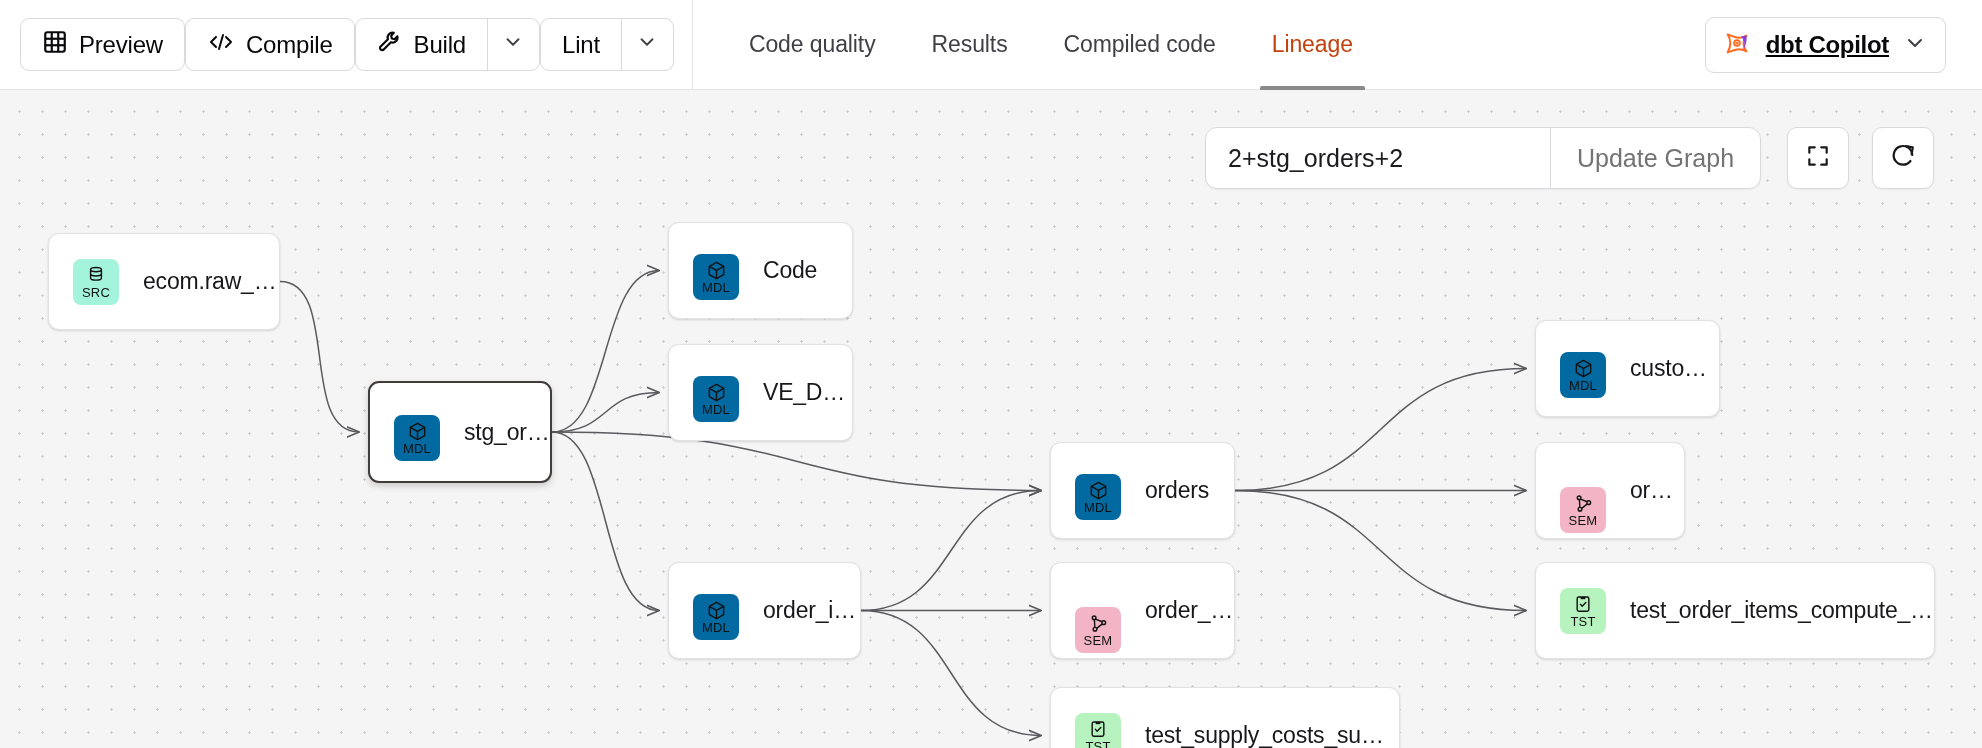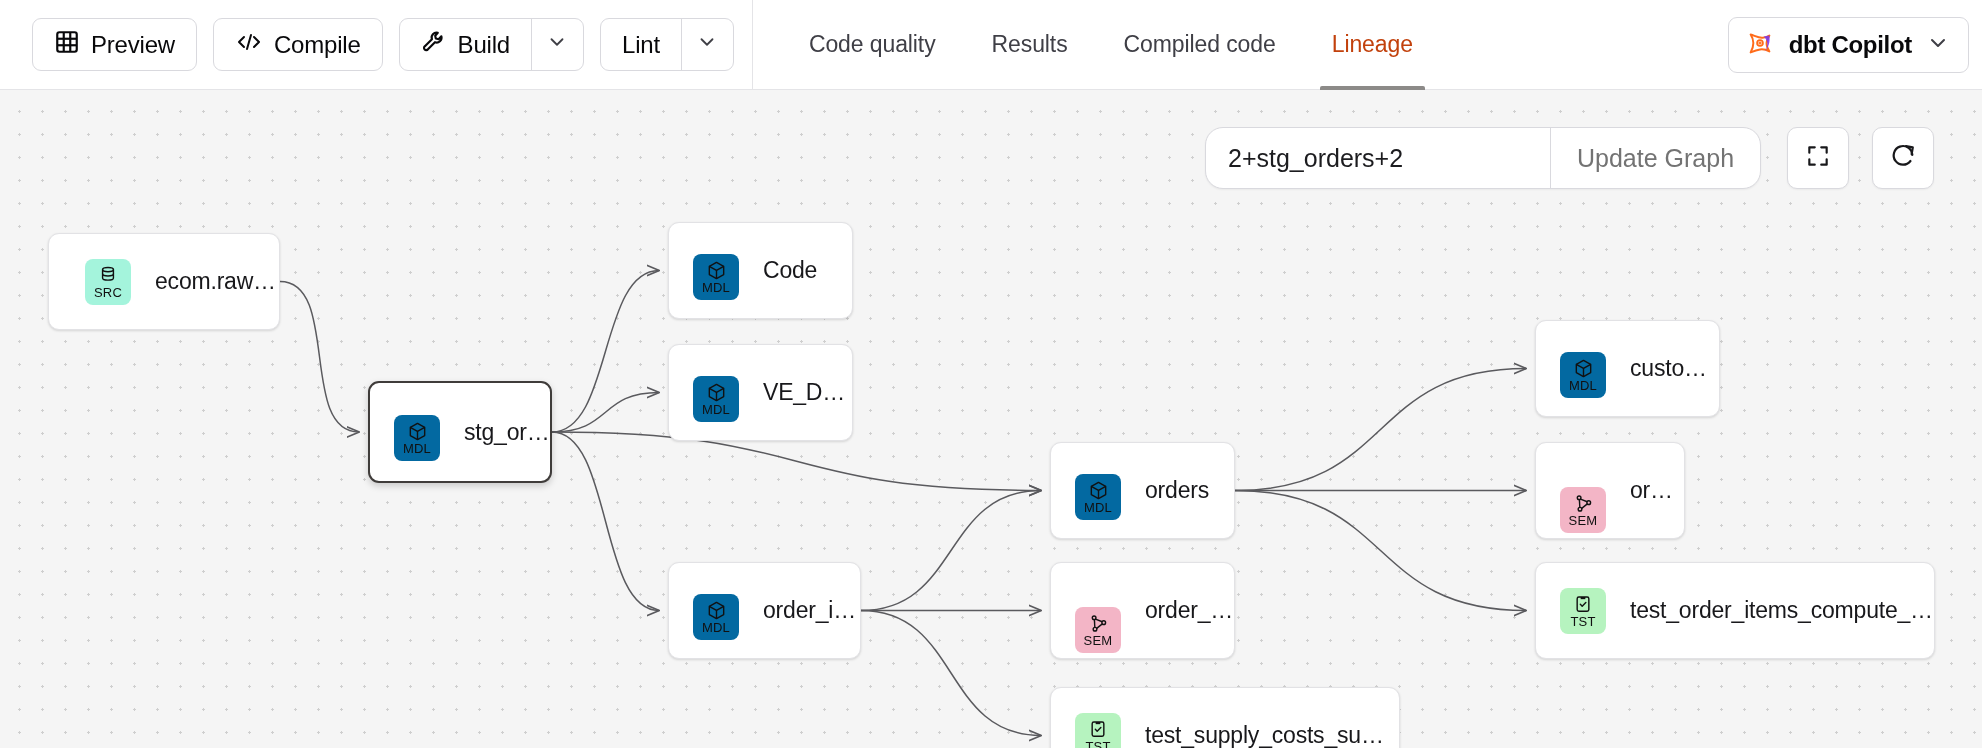--- a/index.html
+++ b/index.html
@@ -13,22 +13,22 @@
 
   
   .topbar {
     position: absolute; left: 0; top: 0;
     width: 1982px; height: 90px;
     background: #ffffff;
     border-bottom: 1px solid #e4e4e7;
     display: flex; align-items: center;
   }
   .tb-left {
-    display: flex; align-items: center; gap: 16px;
-    padding-left: 32px; height: 90px;
+    display: flex; align-items: center; 
+    padding-left: 20px; height: 90px;
   }
   .btn {
     height: 53px;
     border: 1px solid #d9d9de;
     border-radius: 9px;
     background: #fff;
     display: flex; align-items: center;
     font-size: 24px; color: #09090b;
     font-family: "Liberation Sans", sans-serif;
     cursor: pointer;
@@ -64,22 +64,22 @@
     letter-spacing: -0.1px;
   }
   .tab.active { color: #c2410c; }
   .tab.active::after {
     content: ""; position: absolute;
     left: 16px; right: 16px; bottom: 0; height: 4px;
     background: #8c8a88; border-radius: 2px 2px 0 0;
   }
 
   .tb-right {
-    margin-left: auto; padding-right: 13px;
-    display: flex; align-items: center;
+    margin-left: auto; padding-right: 36px;
+    display: flex; align-items: center; text-decoration: underline;
   }
   .copilot-btn {
     height: 56px; border: 1px solid #d9d9de; border-radius: 9px;
     background: #fff; display: flex; align-items: center; gap: 14px;
     padding: 0 18px 0 16px; cursor: pointer;
   }
   .copilot-label { font-size: 24px; font-weight: bold; color: #09090b; letter-spacing: -0.3px; }
 
   
   .canvas {
@@ -112,37 +112,37 @@
     width: 46px; height: 46px; border-radius: 8px;
     display: flex; flex-direction: column; align-items: center;
     justify-content: center; gap: 0px;
     flex: 0 0 auto;
   }
   .badge-ico { height: 21px; display:flex; align-items:center; justify-content:center; }
   .badge-txt {
     font-size: 13px; line-height: 13px; letter-spacing: 0.2px;
     color: #111; font-family: "Liberation Sans", sans-serif;
   }
-  .badge.src { background: #a4f4dc; margin-left: 12px; }
+  .badge.src { background: #a4f4dc; }
   .badge.mdl { background: #0369a1; margin-top: 12px; }
   .badge.sem { background: #f3b5c6; margin-top: 39px; }
   .badge.tst { background: #b6f3bf; }
 
   .node-label {
     font-size: 23px; color: #18181b; letter-spacing: -0.2px;
     white-space: nowrap; overflow: hidden; text-overflow: ellipsis;
   }
 
   
   .ctrl-group {
     position: absolute;
     display: flex; align-items: stretch;
     background: #fff;
     border: 1px solid #d9d9de;
-    border-radius: 18px;
+    border-radius: 12px;
     box-shadow: 0 1px 2px rgba(0,0,0,0.05);
     overflow: hidden;
   }
   .ctrl-input {
     width: 344px; height: 100%;
     display: flex; align-items: center; padding-left: 22px;
     font-size: 25px; color: #1c1c1f;
     border: none; outline: none; background: transparent;
     font-family: "Liberation Sans", sans-serif;
   }

